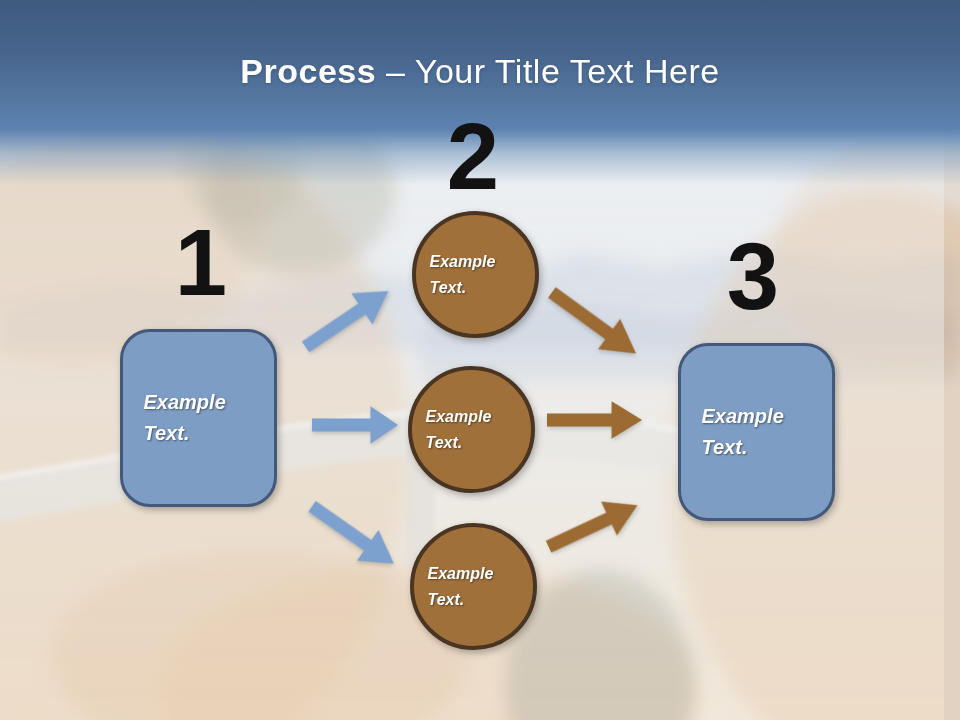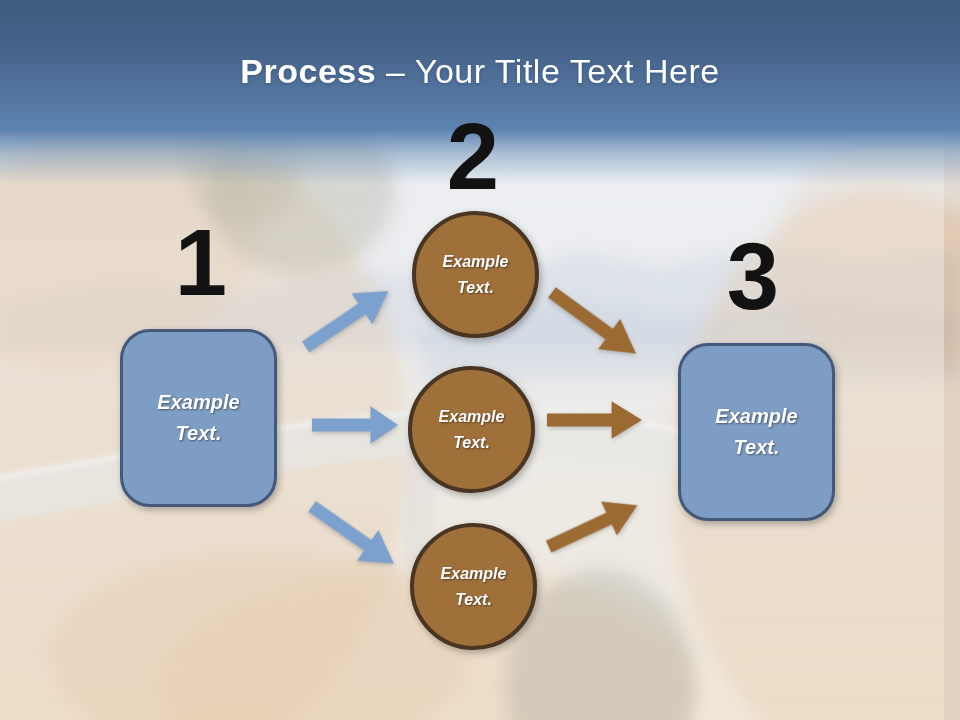--- a/index.html
+++ b/index.html
@@ -46,21 +46,21 @@
   
   .process-box{
     position:absolute;box-sizing:border-box;width:157px;height:178px;
     background:#7e9dc4;border:3px solid #44587a;border-radius:30px;
     display:flex;align-items:center;justify-content:center;
     box-shadow:2px 3px 7px rgba(40,40,40,.35);
   }
   .box-left{left:120px;top:329px;}
   .box-right{left:678px;top:343px;}
   .shape-label{
-    color:#fff;font-style:italic;font-weight:bold;text-align:center;
+    color:#fff;font-style:italic;font-weight:bold;
     text-shadow:1px 1px 2px rgba(0,0,0,.45);
   }
   .process-box .shape-label{font-size:20px;line-height:1.55;width:110px;}
 
   
   .process-circle{
     position:absolute;box-sizing:border-box;width:127px;height:127px;border-radius:50%;
     background:#a0703a;border:4px solid #4a3523;
     display:flex;align-items:center;justify-content:center;
     box-shadow:2px 3px 7px rgba(40,40,40,.35);

